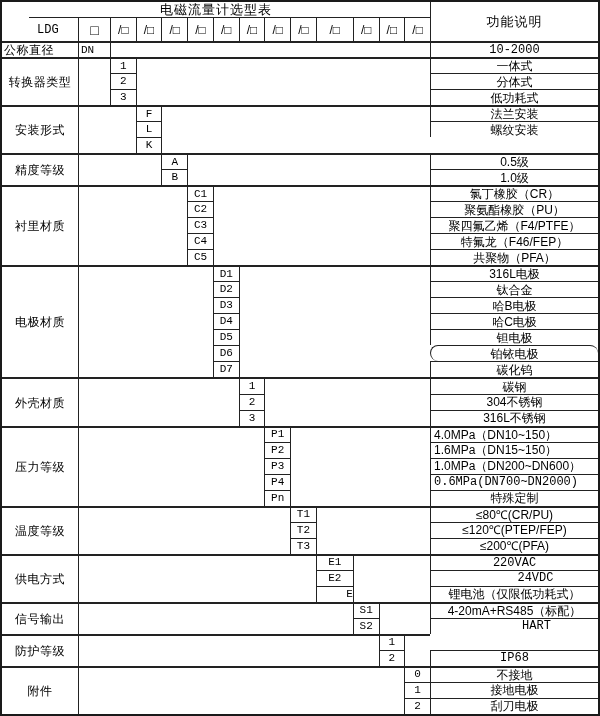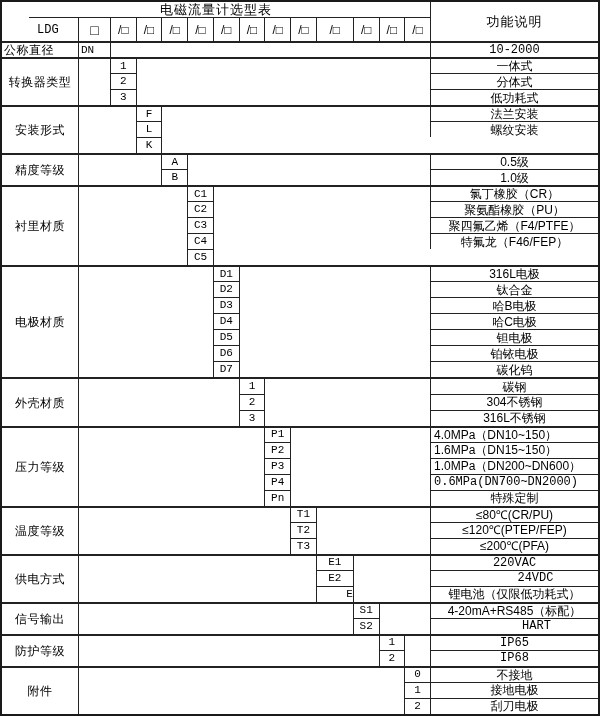--- a/index.html
+++ b/index.html
@@ -84,35 +84,36 @@
     <div class="cell thick" style="grid-area: 12 / 2 / span 5 / span 4;"></div>
     <div class="cell code thick mono" style="grid-area: 12 / 6 / span 1 / span 1;">C1</div>
     <div class="cell desc thick" style="grid-area: 12 / 15 / span 1 / span 1;">氯丁橡胶（CR）</div>
     <div class="cell code mono" style="grid-area: 13 / 6 / span 1 / span 1;">C2</div>
     <div class="cell desc" style="grid-area: 13 / 15 / span 1 / span 1;">聚氨酯橡胶（PU）</div>
     <div class="cell code mono" style="grid-area: 14 / 6 / span 1 / span 1;">C3</div>
     <div class="cell desc" style="grid-area: 14 / 15 / span 1 / span 1;">聚四氟乙烯（F4/PTFE）</div>
     <div class="cell code mono" style="grid-area: 15 / 6 / span 1 / span 1;">C4</div>
     <div class="cell desc" style="grid-area: 15 / 15 / span 1 / span 1;">特氟龙（F46/FEP）</div>
     <div class="cell code mono" style="grid-area: 16 / 6 / span 1 / span 1;">C5</div>
+    <div class="cell desc" style="grid-area: 16 / 15 / span 1 / span 1;">共聚物（PFA）</div>
     <div class="cell thick" style="grid-area: 12 / 7 / span 5 / span 8;"></div>
     <div class="cell label thick nl" style="grid-area: 17 / 1 / span 7 / span 1;">电极材质</div>
     <div class="cell thick" style="grid-area: 17 / 2 / span 7 / span 5;"></div>
     <div class="cell code thick mono" style="grid-area: 17 / 7 / span 1 / span 1;">D1</div>
     <div class="cell desc thick" style="grid-area: 17 / 15 / span 1 / span 1;">316L电极</div>
     <div class="cell code mono" style="grid-area: 18 / 7 / span 1 / span 1;">D2</div>
     <div class="cell desc" style="grid-area: 18 / 15 / span 1 / span 1;">钛合金</div>
     <div class="cell code mono" style="grid-area: 19 / 7 / span 1 / span 1;">D3</div>
     <div class="cell desc" style="grid-area: 19 / 15 / span 1 / span 1;">哈B电极</div>
     <div class="cell code mono" style="grid-area: 20 / 7 / span 1 / span 1;">D4</div>
     <div class="cell desc" style="grid-area: 20 / 15 / span 1 / span 1;">哈C电极</div>
     <div class="cell code mono" style="grid-area: 21 / 7 / span 1 / span 1;">D5</div>
     <div class="cell desc" style="grid-area: 21 / 15 / span 1 / span 1;">钽电极</div>
     <div class="cell code mono" style="grid-area: 22 / 7 / span 1 / span 1;">D6</div>
-    <div class="cell desc" style="grid-area: 22 / 15 / span 1 / span 1;">铂铱电极</div>
+    <div class="cell desc" style="grid-area: 22 / 15 / span 1 / span 1; border-radius: 8px;">铂铱电极</div>
     <div class="cell code mono" style="grid-area: 23 / 7 / span 1 / span 1;">D7</div>
     <div class="cell desc" style="grid-area: 23 / 15 / span 1 / span 1;">碳化钨</div>
     <div class="cell thick" style="grid-area: 17 / 8 / span 7 / span 7;"></div>
     <div class="cell label thick nl" style="grid-area: 24 / 1 / span 3 / span 1;">外壳材质</div>
     <div class="cell thick" style="grid-area: 24 / 2 / span 3 / span 6;"></div>
     <div class="cell code thick mono" style="grid-area: 24 / 8 / span 1 / span 1;">1</div>
     <div class="cell desc thick" style="grid-area: 24 / 15 / span 1 / span 1;">碳钢</div>
     <div class="cell code mono" style="grid-area: 25 / 8 / span 1 / span 1;">2</div>
     <div class="cell desc" style="grid-area: 25 / 15 / span 1 / span 1;">304不锈钢</div>
     <div class="cell code mono" style="grid-area: 26 / 8 / span 1 / span 1;">3</div>
@@ -152,21 +153,20 @@
     <div class="cell label thick nl" style="grid-area: 38 / 1 / span 2 / span 1;">信号输出</div>
     <div class="cell thick" style="grid-area: 38 / 2 / span 2 / span 10;"></div>
     <div class="cell code thick mono" style="grid-area: 38 / 12 / span 1 / span 1;">S1</div>
     <div class="cell desc thick" style="grid-area: 38 / 15 / span 1 / span 1;">4-20mA+RS485（标配）</div>
     <div class="cell code mono" style="grid-area: 39 / 12 / span 1 / span 1;">S2</div>
     <div class="cell desc mono" style="grid-area: 39 / 15 / span 1 / span 1; padding-left: 44px;">HART</div>
     <div class="cell thick" style="grid-area: 38 / 13 / span 2 / span 2;"></div>
     <div class="cell label thick nl" style="grid-area: 40 / 1 / span 2 / span 1;">防护等级</div>
     <div class="cell thick" style="grid-area: 40 / 2 / span 2 / span 11;"></div>
     <div class="cell code thick mono" style="grid-area: 40 / 13 / span 1 / span 1;">1</div>
-    <div class="cell desc thick mono" style="grid-area: 40 / 15 / span 1 / span 1;">IP65</div>
     <div class="cell code mono" style="grid-area: 41 / 13 / span 1 / span 1;">2</div>
     <div class="cell desc mono" style="grid-area: 41 / 15 / span 1 / span 1;">IP68</div>
     <div class="cell thick" style="grid-area: 40 / 14 / span 2 / span 1;"></div>
     <div class="cell label thick nl" style="grid-area: 42 / 1 / span 3 / span 1;">附件</div>
     <div class="cell thick" style="grid-area: 42 / 2 / span 3 / span 12;"></div>
     <div class="cell code thick mono" style="grid-area: 42 / 14 / span 1 / span 1;">0</div>
     <div class="cell desc thick" style="grid-area: 42 / 15 / span 1 / span 1;">不接地</div>
     <div class="cell code mono" style="grid-area: 43 / 14 / span 1 / span 1;">1</div>
     <div class="cell desc" style="grid-area: 43 / 15 / span 1 / span 1;">接地电极</div>
     <div class="cell code mono" style="grid-area: 44 / 14 / span 1 / span 1;">2</div>

